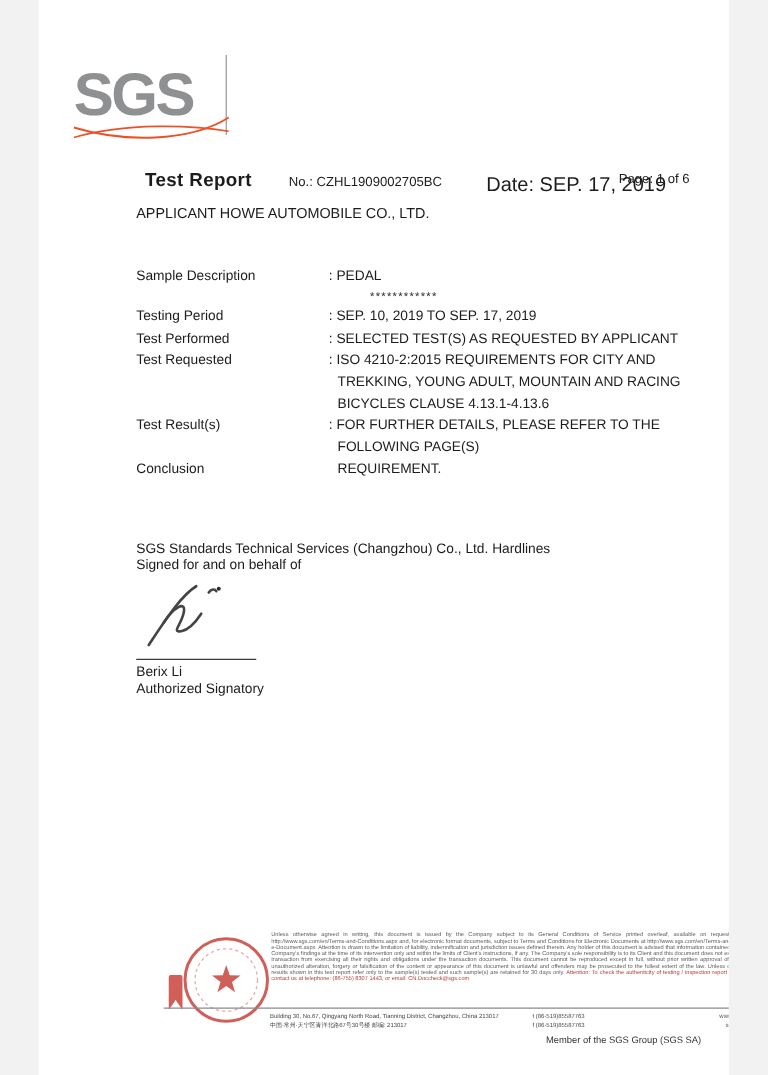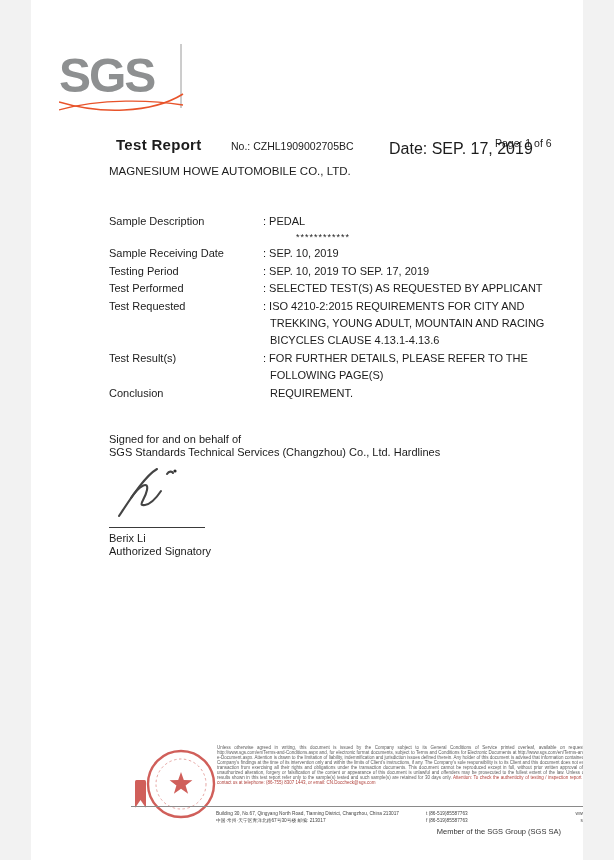--- a/index.html
+++ b/index.html
@@ -73,39 +73,33 @@
   </div>
 
   <div class="header-row">
     <span class="report-title">Test Report</span>
     <span class="report-no">No.: CZHL1909002705BC</span>
     <span class="report-date">Date: SEP. 17, 2019</span>
     <span class="report-page">Page: 1 of 6</span>
   </div>
 
   <div class="applicant">
-    <div>MAGNESIUM HOWE AUTOMOBILE CO., LTD.</div>
+    <div>APPLICANT HOWE AUTOMOBILE CO., LTD.</div>
   </div>
 
   <div class="fields">
 
     <div class="row">
       <div class="lbl">Sample Description</div>
       <div class="val">
         <div>: PEDAL</div>
         <div class="stars">************</div>
       </div>
     </div>
 
-    <div class="row">
-      <div class="lbl">Sample Receiving Date</div>
-      <div class="val">
-        <div>: SEP. 10, 2019</div>
-      </div>
-    </div>
 
     <div class="row">
       <div class="lbl">Testing Period</div>
       <div class="val">
         <div>: SEP. 10, 2019 TO SEP. 17, 2019</div>
       </div>
     </div>
 
     <div class="row">
       <div class="lbl">Test Performed</div>
@@ -134,22 +128,22 @@
     <div class="row">
       <div class="lbl">Conclusion</div>
       <div class="val">
         <div class="cont">REQUIREMENT.</div>
       </div>
     </div>
 
   </div>
 
   <div class="signoff">
+    <div>SGS Standards Technical Services (Changzhou) Co., Ltd. Hardlines</div>
     <div>Signed for and on behalf of</div>
-    <div>SGS Standards Technical Services (Changzhou) Co., Ltd. Hardlines</div>
   </div>
 
   <div class="signature">
     <svg width="78" height="58" viewBox="0 0 78 58">
       <g stroke="#2b2b2b" stroke-width="2.1" fill="none" stroke-linecap="round" opacity="0.88">
         <path d="M4,52 C16,34 30,12 42,5"></path>
         <path d="M16,34 C24,22 34,16 32,26 C30,36 22,42 30,41 C36,40 42,33 46,27"></path>
         <path d="M52,10 c2,-3 5,-3 6,-1"></path>
       </g>
       <circle cx="60" cy="7" r="1.6" fill="#2b2b2b"></circle>

